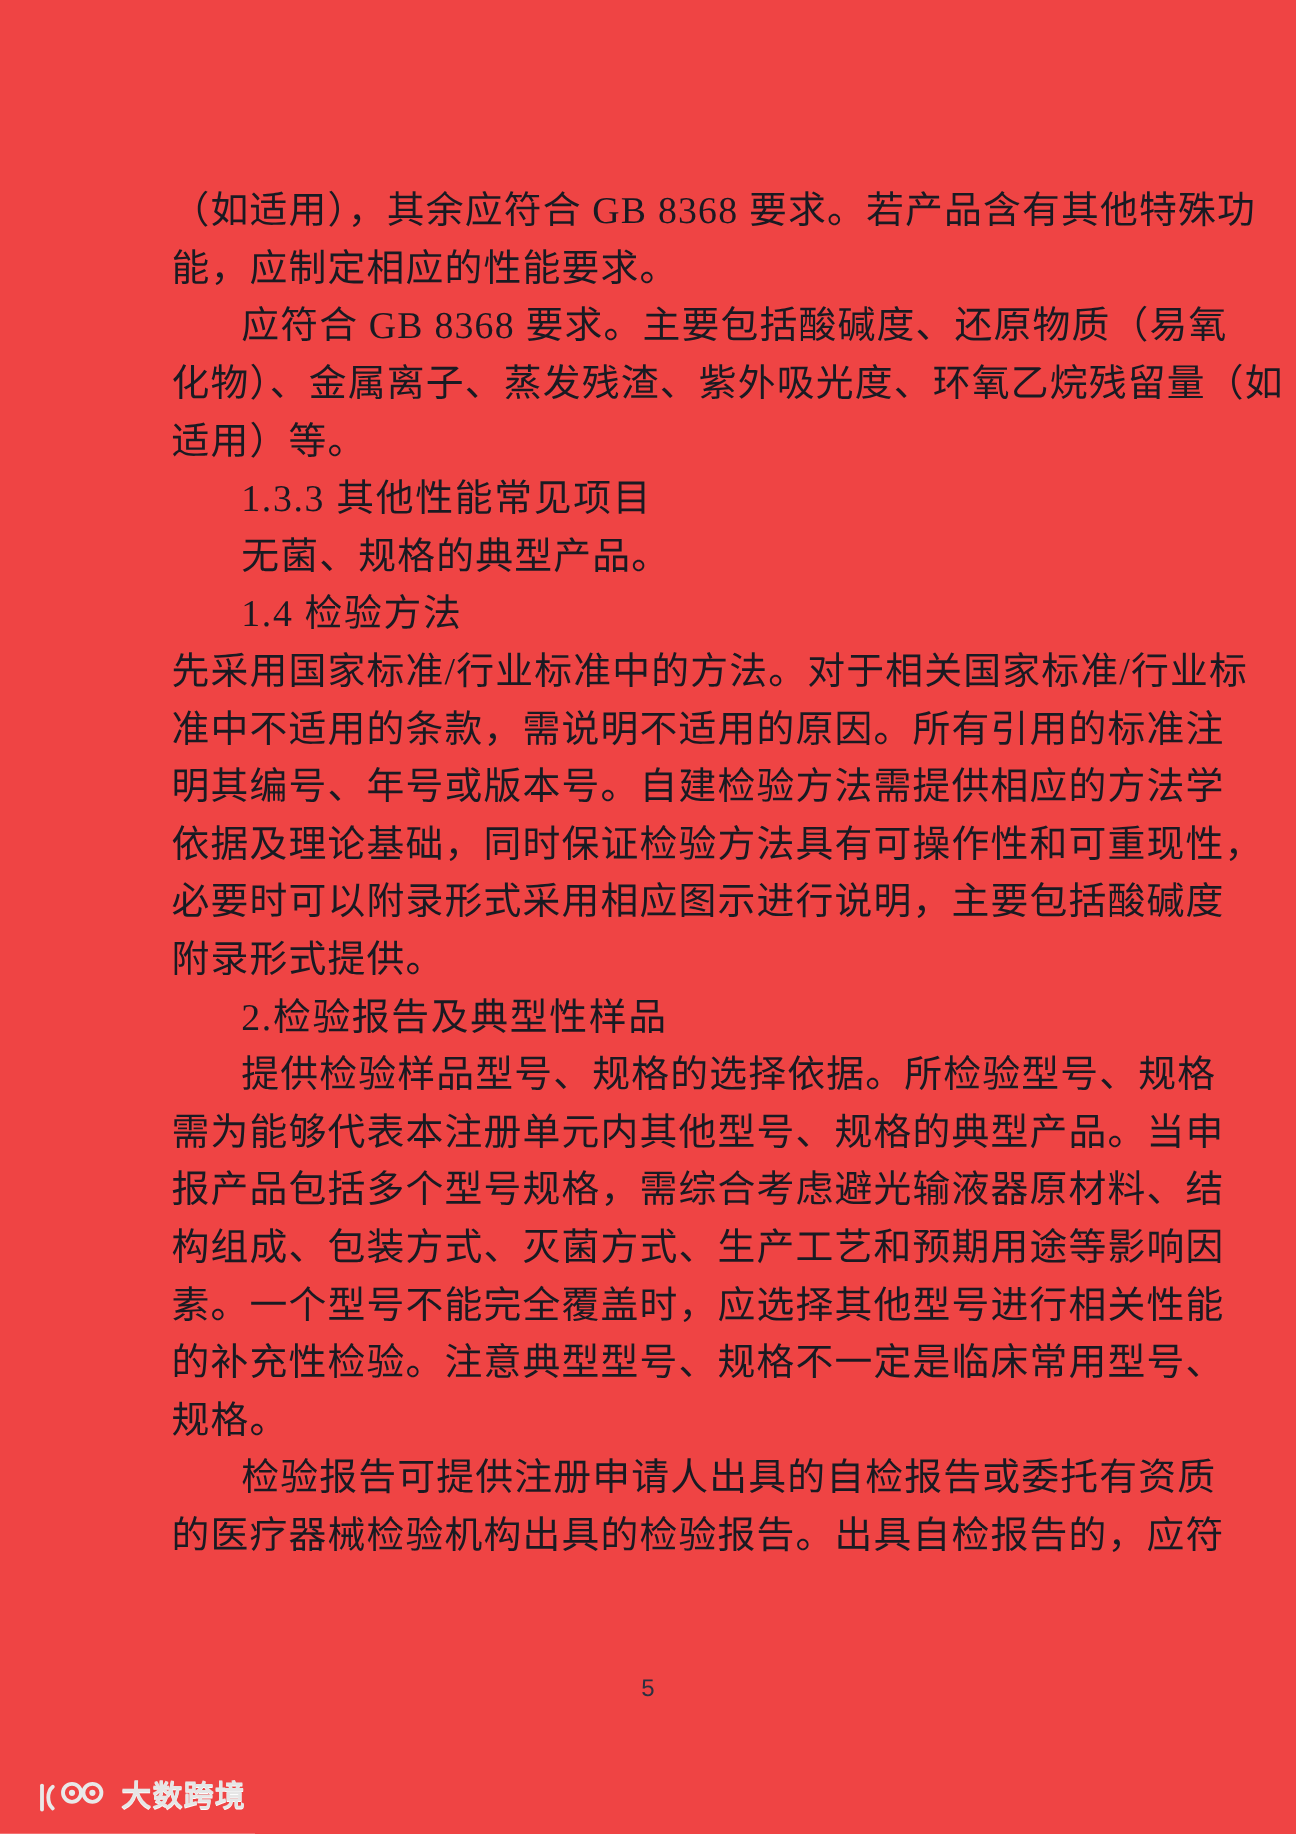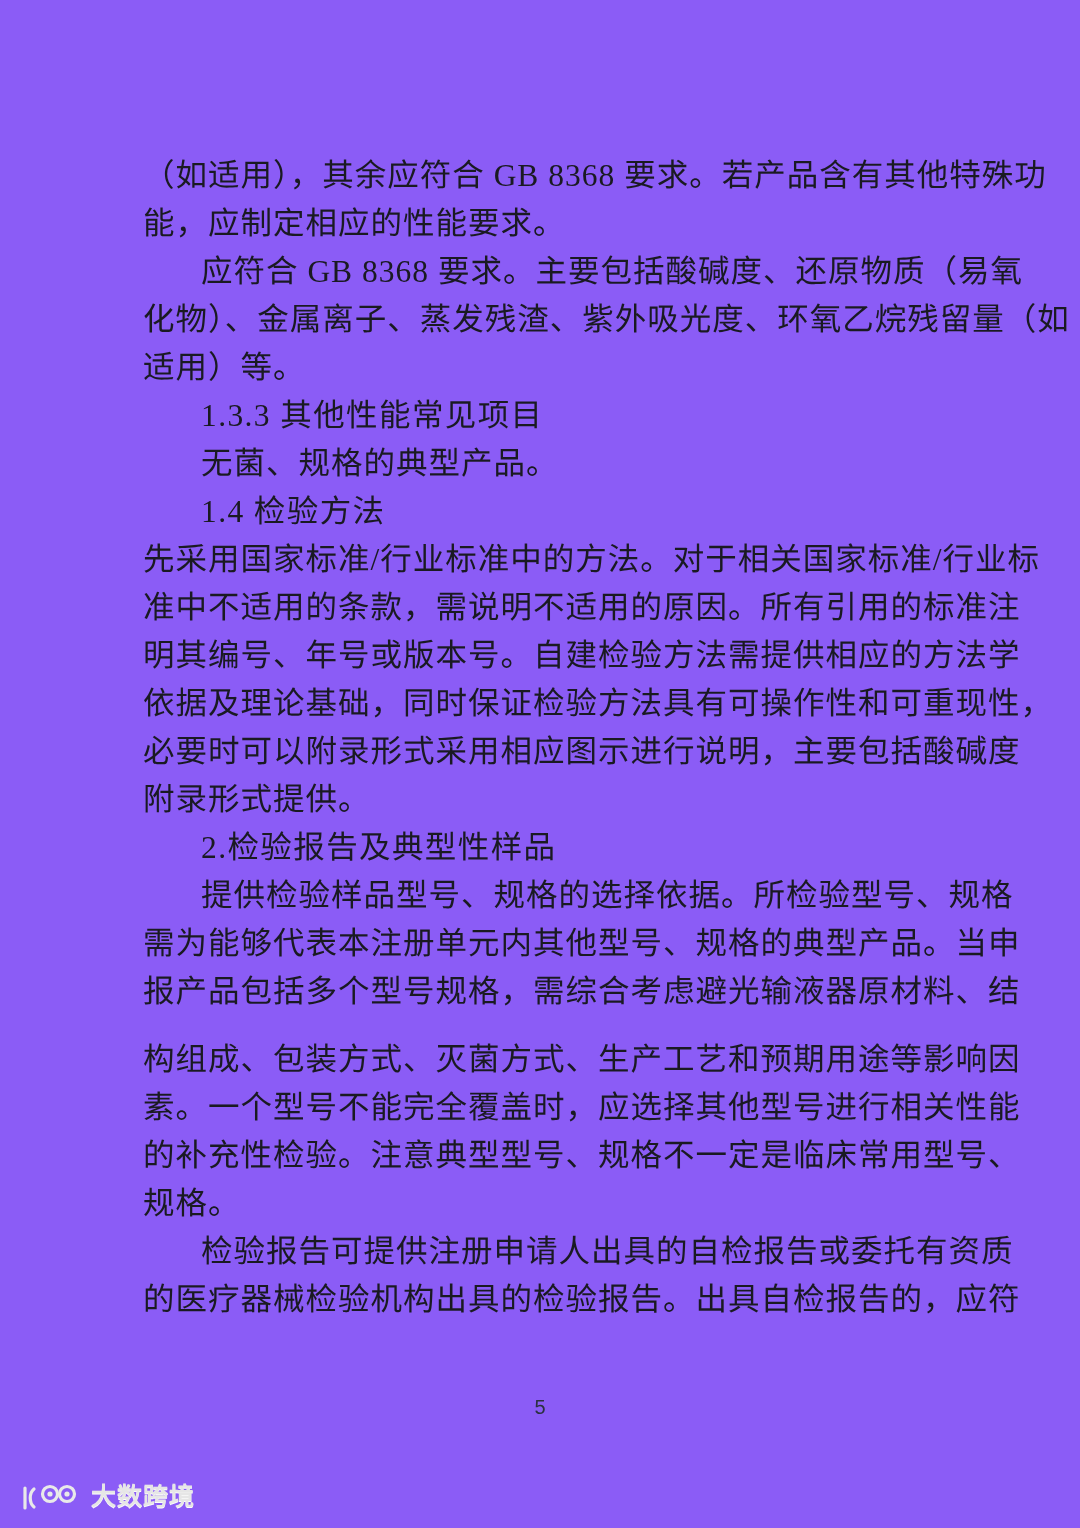--- a/index.html
+++ b/index.html
@@ -13,21 +13,21 @@
     background: #ffffff;
     font-family: "Liberation Serif", "DejaVu Serif", serif;
     overflow: hidden;
     position: relative;
   }
 
   .page {
     position: relative;
     width: 1080px;
     height: 1528px;
-    background: #8b5cf6;
+    background: #ef4444;
     box-sizing: border-box;
   }
 
   
   .text-column {
     position: absolute;
     left: 143px;
     top: 152px;
     width: 805px;
   }
@@ -67,21 +67,21 @@
     text-align: center;
     font-family: "Liberation Sans", "DejaVu Sans", sans-serif;
     font-size: 20px;
     color: #2b3040;
     letter-spacing: 0;
   }
 
   
   .watermark {
     position: absolute;
-    left: 20px;
+    left: 30px;
     top: 1482px;
     display: flex;
     align-items: center;
     gap: 9px;
     user-select: none;
     pointer-events: none;
   }
   .watermark .mark {
     width: 62px;
     height: 30px;
@@ -118,21 +118,21 @@
       <p class="line justify" style="color: rgb(26, 26, 34);">先采用国家标准/行业标准中的方法。对于相关国家标准/行业标</p>
       <p class="line justify" style="color: rgb(26, 26, 34);">准中不适用的条款，需说明不适用的原因。所有引用的标准注</p>
       <p class="line justify" style="color: rgb(26, 26, 34);">明其编号、年号或版本号。自建检验方法需提供相应的方法学</p>
       <p class="line justify" style="color: rgb(26, 26, 34);">依据及理论基础，同时保证检验方法具有可操作性和可重现性，</p>
       <p class="line justify" style="color: rgb(26, 26, 34);">必要时可以附录形式采用相应图示进行说明，主要包括酸碱度</p>
       <p class="line justify" style="color: rgb(26, 26, 34);">附录形式提供。</p>
       <p class="line heading indent-2" style="color: rgb(26, 26, 34);">2.检验报告及典型性样品</p>
       <p class="line justify indent-2" style="color: rgb(26, 26, 34);">提供检验样品型号、规格的选择依据。所检验型号、规格</p>
       <p class="line justify" style="color: rgb(26, 26, 34); text-align: right;">需为能够代表本注册单元内其他型号、规格的典型产品。当申</p>
       <p class="line justify" style="color: rgb(26, 26, 34);">报产品包括多个型号规格，需综合考虑避光输液器原材料、结</p>
-      <p class="line justify" style="color: rgb(26, 26, 34); margin-top: 20px;">构组成、包装方式、灭菌方式、生产工艺和预期用途等影响因</p>
+      <p class="line justify" style="color: rgb(26, 26, 34);">构组成、包装方式、灭菌方式、生产工艺和预期用途等影响因</p>
       <p class="line justify" style="color: rgb(26, 26, 34);">素。一个型号不能完全覆盖时，应选择其他型号进行相关性能</p>
       <p class="line justify" style="color: rgb(26, 26, 34);">的补充性检验。注意典型型号、规格不一定是临床常用型号、</p>
       <p class="line justify" style="color: rgb(26, 26, 34);">规格。</p>
       <p class="line justify indent-2" style="color: rgb(26, 26, 34);">检验报告可提供注册申请人出具的自检报告或委托有资质</p>
       <p class="line justify" style="color: rgb(26, 26, 34);">的医疗器械检验机构出具的检验报告。出具自检报告的，应符</p>
     </div>
 
   <div class="folio">5</div>
 
   <div class="watermark">

